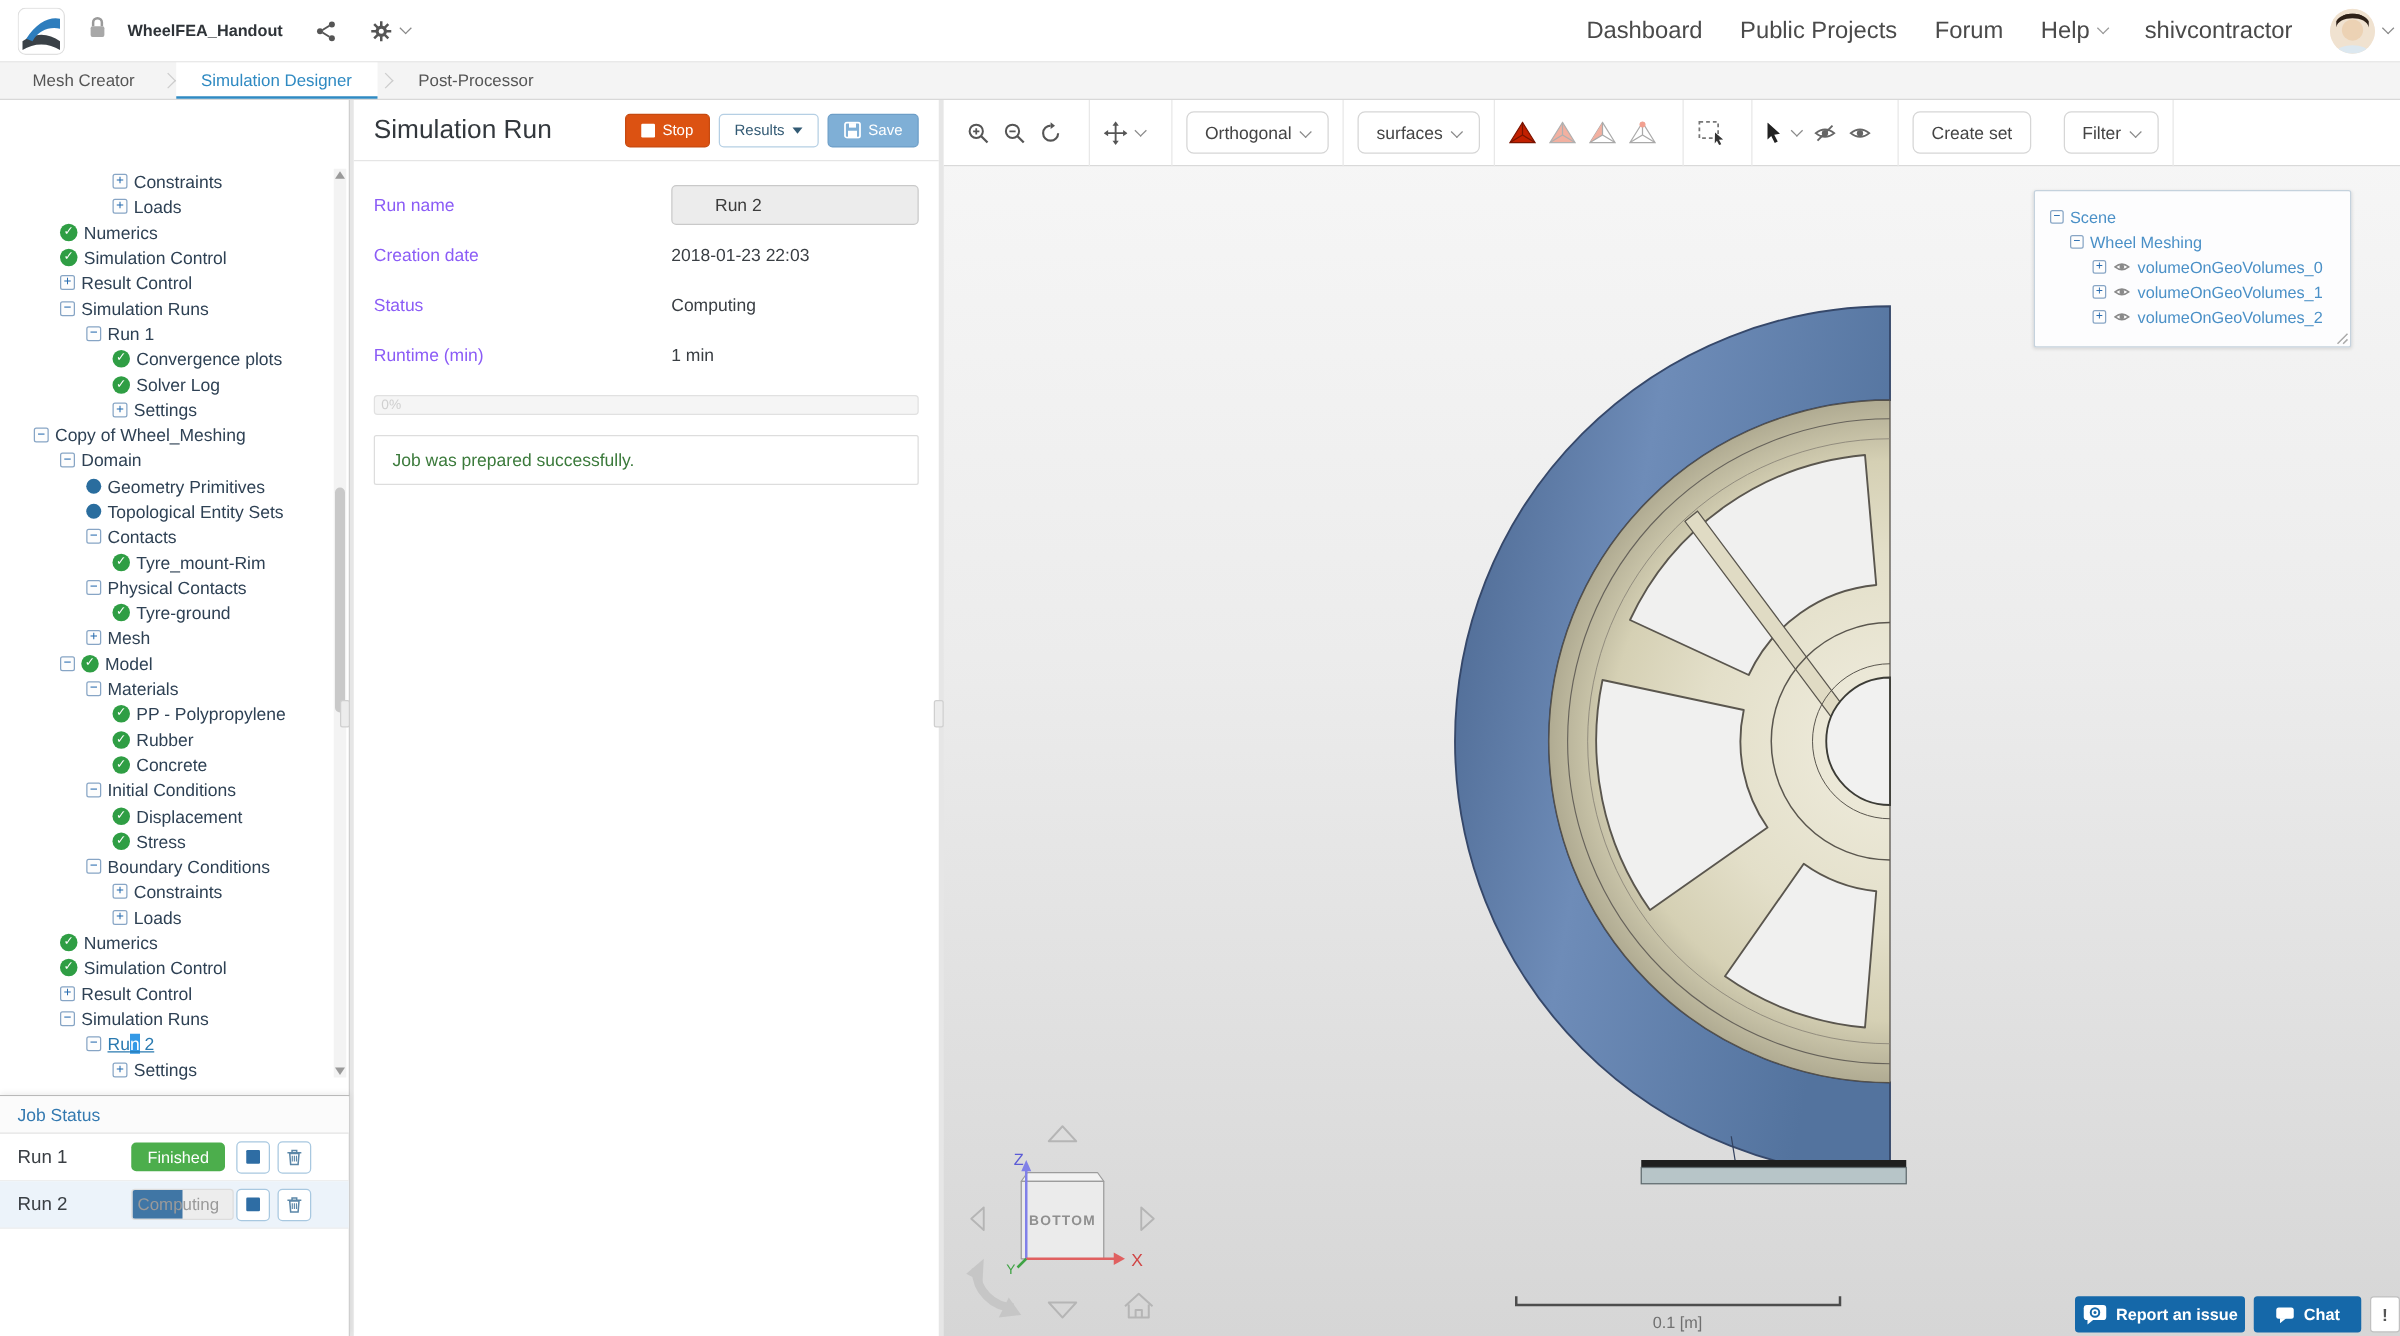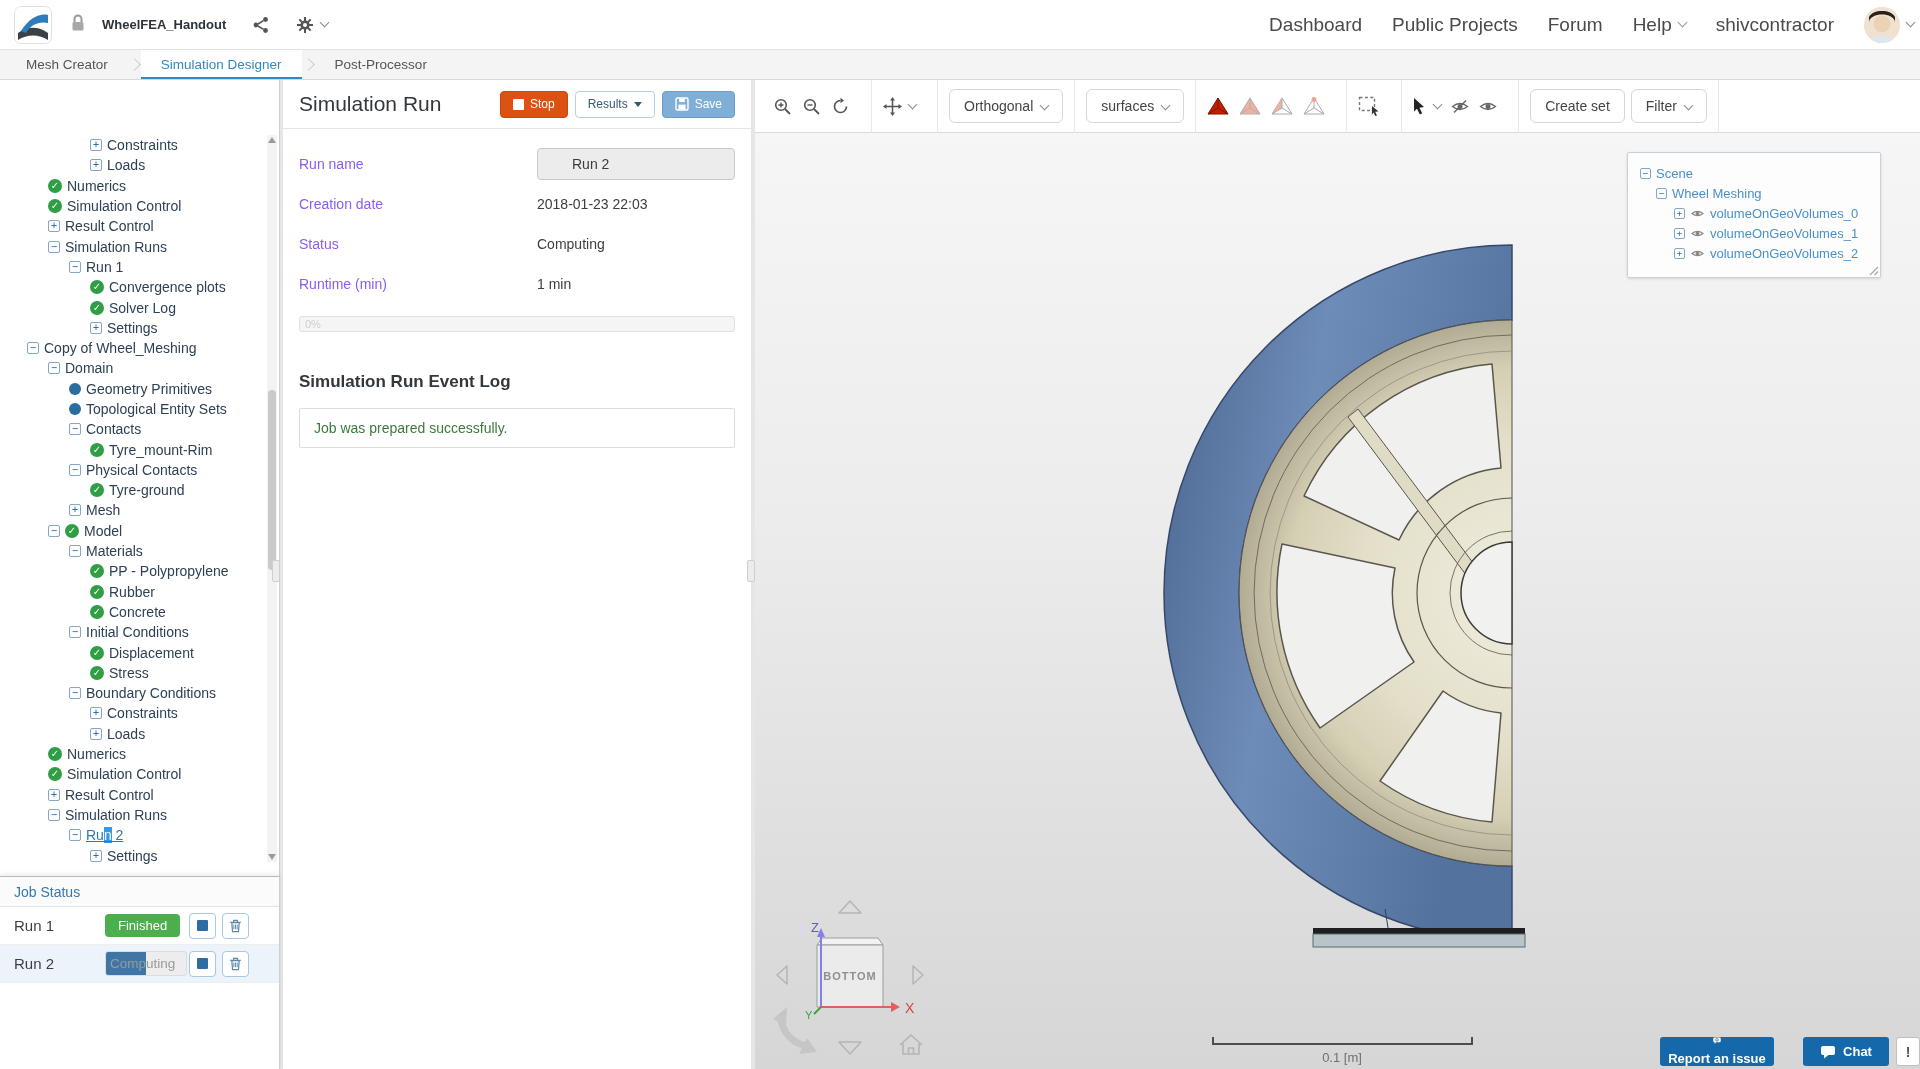--- a/index.html
+++ b/index.html
@@ -77,21 +77,21 @@
   .vbtn{height:34px;border:1px solid #d6d6d6;border-radius:6px;background:#fff;display:inline-flex;align-items:center;padding:0 14px;font-size:14px;color:#444;gap:8px;cursor:pointer;flex:none;}
   .vbtn .chev{border-color:#8a8a8a;margin-top:-2px;margin-left:0;}
   .scene-tree{position:absolute;left:872px;top:72px;width:254px;background:rgba(253,253,254,.97);border:1px solid #c5d2dd;border-radius:2px;box-shadow:0 1px 3px rgba(0,0,0,.12);padding:10px 10px 14px 12px;}
   .st-row{display:flex;align-items:center;gap:5px;height:20px;font-size:13px;color:#4a90c7;white-space:nowrap;cursor:pointer;}
   .st-g{padding-left:16px;}
   .st-vol{padding-left:34px;}
   .sq-sm{width:11px;height:11px;font-size:9px;line-height:9px;}
   .st-resize{position:absolute;right:1px;bottom:1px;}
   
   .act-btn{position:absolute;top:1037px;height:29px;border-radius:3px;background:#1568a9;color:#fff;font-size:13px;font-weight:bold;display:flex;align-items:center;justify-content:center;gap:7px;z-index:8;cursor:pointer;}
-  .btn-report{left:1660px;width:114px;flex-direction:column;}
+  .btn-report{left:1660px;width:136px;}
   .btn-chat{left:1803px;width:86px;}
   .btn-alert{left:1896px;width:24px;background:#fff;border:1px solid #c0c0c0;color:#555;font-size:14px;}
 </style>
 </head>
 <body>
 
 <div class="topbar">
   <div class="logo">
     <svg width="38" height="38" viewBox="0 0 38 38">
       <rect x="0.5" y="0.5" width="37" height="37" rx="6" fill="#fff" stroke="#e0e0e0"></rect>
@@ -385,21 +385,20 @@
       <div class="rp-row">
         <div class="rp-label">Status</div>
         <div class="rp-value">Computing</div>
       </div>
       <div class="rp-row">
         <div class="rp-label">Runtime (min)</div>
         <div class="rp-value">1 min</div>
       </div>
     </div>
   <div class="rp-progress">0%</div>
-  <div class="rp-log-title">Simulation Run Event Log</div>
   <div class="rp-log-box">Job was prepared successfully.</div>
 </div>
 
 <div class="viewport">
   <div class="vp-toolbar">
     <span class="ticon">
         <svg width="19" height="19" viewBox="0 0 19 19">
           <circle cx="8" cy="8" r="5.3" fill="none" stroke="#555" stroke-width="1.6"></circle>
           <path d="M12,12 L17,17" stroke="#555" stroke-width="1.8"></path>
           <path d="M5.5,8 h5 M8,5.5 v5" stroke="#555" stroke-width="1.4"></path>
@@ -490,21 +489,21 @@
     <span class="ticon">
         <svg width="18" height="15" viewBox="0 0 18 15">
           <path d="M1.5,7.5 Q9,1.5 16.5,7.5 Q9,13.5 1.5,7.5 Z" fill="none" stroke="#666" stroke-width="1.3"></path>
           <circle cx="9" cy="7.5" r="2.5" fill="#666"></circle>
         </svg>
       </span>
     <span class="vsep"></span>
     <span class="vbtn">
         <span>Create set</span>
       </span>
-    <span class="vbtn" style="margin-left:6px;">
+    <span class="vbtn" style="margin-left:26px;">
         <span>Filter</span>
         <span class="chev"></span>
       </span>
     <span class="vsep"></span>
   </div>
 
   <svg width="1165" height="936" viewBox="0 0 1165 936" style="position:absolute;left:0;top:53px;">
     <defs>
       <linearGradient id="tireGrad" x1="0" y1="0" x2="1" y2="0.35">
         <stop offset="0" stop-color="#48648d"></stop>

